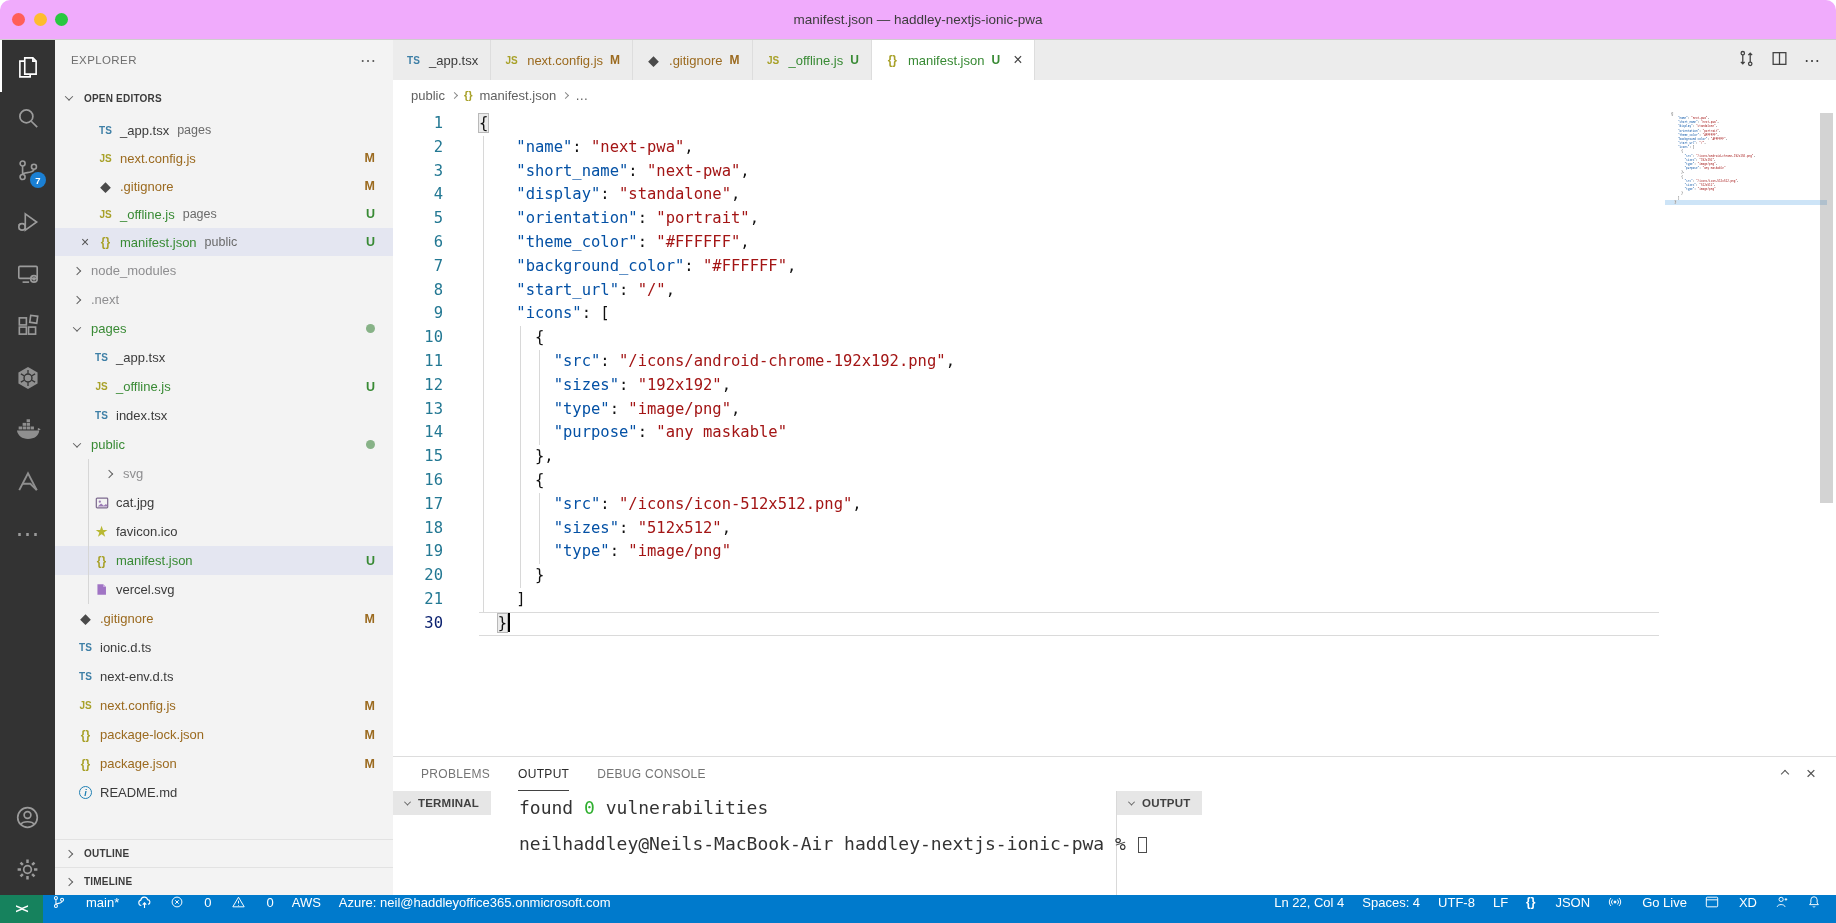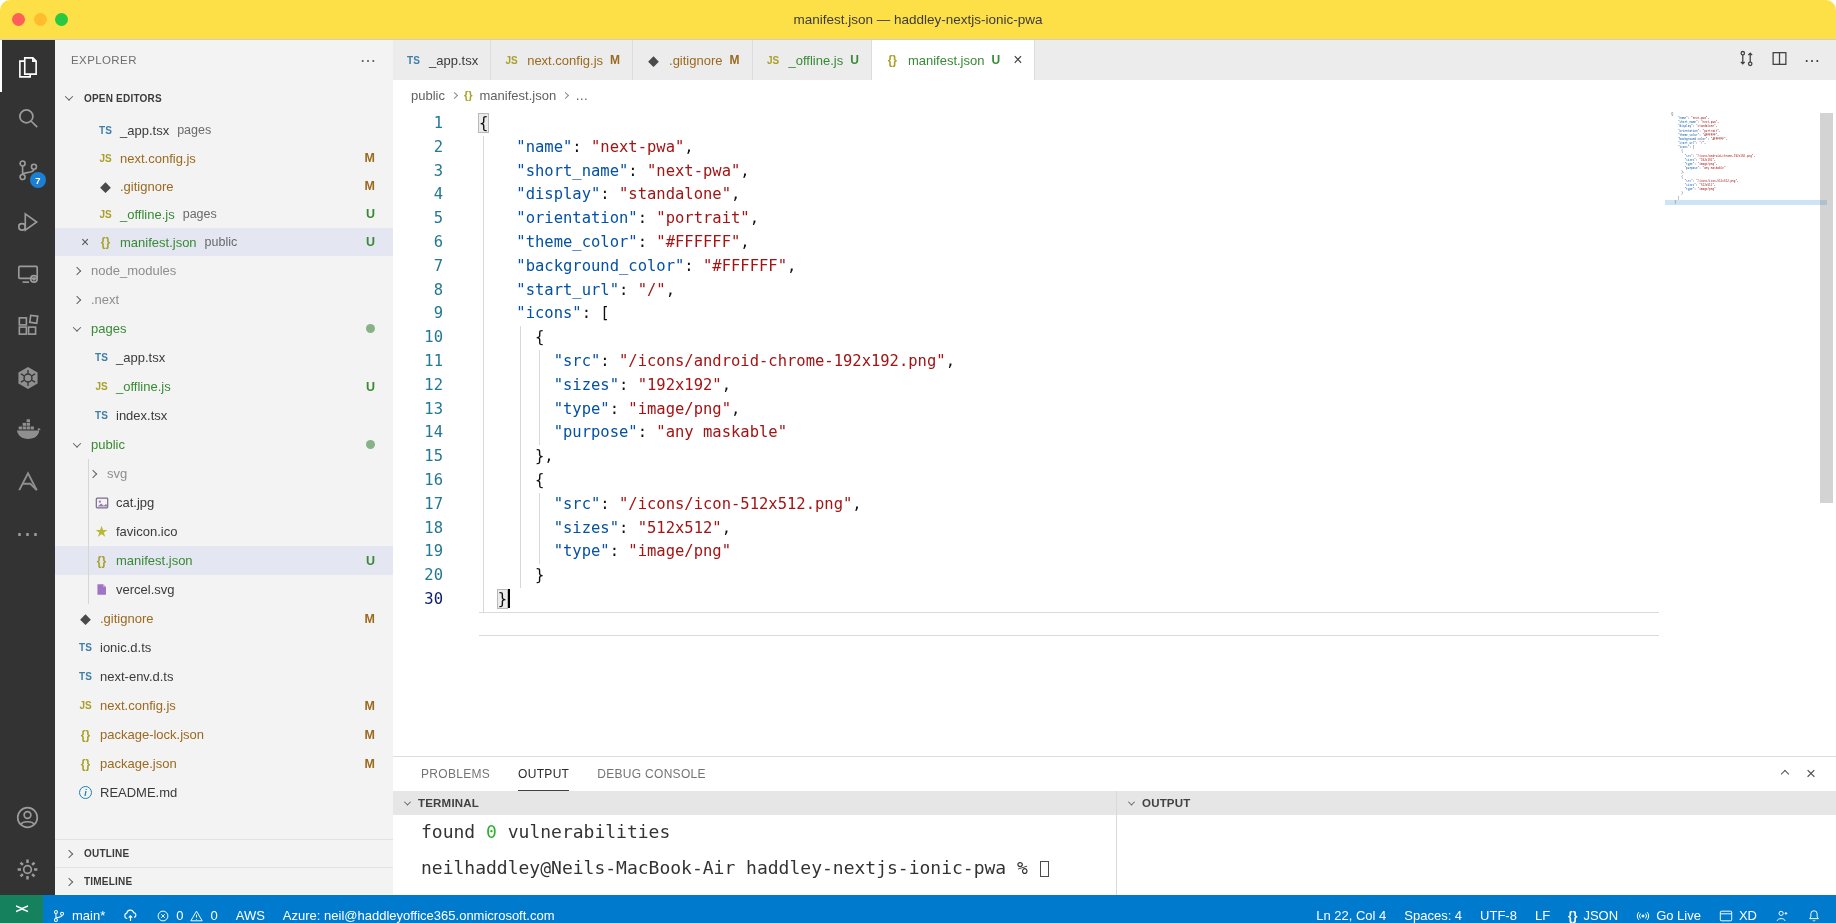--- a/index.html
+++ b/index.html
@@ -1,21 +1,21 @@
 <!DOCTYPE html>
 <html><head>
 <meta charset="utf-8">
 <style>
 *{margin:0;padding:0;box-sizing:border-box}
 html,body{width:1836px;height:923px;overflow:hidden;background:#fff;
   font-family:"Liberation Sans",sans-serif;-webkit-font-smoothing:antialiased}
 .window{width:1836px;height:923px;display:flex;flex-direction:column;border-radius:10px 10px 0 0;overflow:hidden}
 
 
-.titlebar{height:40px;flex:0 0 auto;background:#fde047;border-bottom:1px solid #cfcdce;position:relative;display:flex;align-items:center;justify-content:center}
+.titlebar{height:40px;flex:0 0 auto;background:#f0abfc;border-bottom:1px solid #cfcdce;position:relative;display:flex;align-items:center;justify-content:center}
 .tl{position:absolute;left:12px;top:13px;display:flex;gap:8.5px}
 .tl span{width:13px;height:13px;border-radius:50%;display:inline-block}
 .tl .r{background:#ff5f57}.tl .y{background:#febc2e}.tl .g{background:#28c840}
 .wtitle{font-size:13.5px;color:#3c3c3c}
 
 
 .main{flex:1 1 auto;display:flex;min-height:0}
 
 
 .activitybar{width:55px;background:#333333;display:flex;flex-direction:column;align-items:center;flex:0 0 auto}
@@ -95,35 +95,35 @@
 
 
 .panel{height:139px;flex:0 0 auto;border-top:1px solid #ddd;display:flex;flex-direction:column;background:#fff}
 .p-tabs{height:34px;flex:0 0 auto;display:flex;align-items:stretch;padding-left:14px}
 .p-tab{display:flex;align-items:center;margin:0 14px;font-size:12px;color:#747474;letter-spacing:.3px;border-bottom:1px solid transparent;cursor:pointer}
 .p-tab.active{color:#2b2b2b;border-bottom-color:#424242}
 .p-actions{margin-left:auto;display:flex;align-items:center;gap:18px;padding-right:20px;color:#555}
 .p-actions .cv{border-color:#555}
 .p-close{font-size:17px;color:#555}
 .p-body{flex:1;display:flex;min-height:0}
-.p-sec{display:flex;flex-direction:column;min-width:0}
+.p-sec{display:flex;flex-direction:row;min-width:0}
 .p-sec.term{width:724px;flex:0 0 auto;border-right:1px solid #d9d9d9}
 .p-sec.out{flex:1}
 .p-band{height:24px;flex:0 0 auto;background:#e6e6e6;display:flex;align-items:center;gap:8px;padding:0 12px;font-size:11.5px;font-weight:bold;color:#414141;letter-spacing:.2px}
 .p-band .cv{width:5px;height:5px}
 .p-content{flex:1;padding:8px 0 0 28px;font-family:"DejaVu Sans Mono","Liberation Mono",monospace;font-size:18px;color:#333}
 .t-line{height:18px;line-height:18px;white-space:pre}
 .t-line .grn{color:#2faf2f}
 .t-line.gap{height:18px}
 .tcursor{display:inline-block;width:9px;height:16px;border:1.5px solid #4c4c4c;vertical-align:-3px;margin-left:1px}
 
 
 .statusbar{height:28px;flex:0 0 auto;background:#007acc;display:flex;align-items:stretch;color:#fff;font-size:13px}
 .sb-remote{width:43px;background:#16825d;display:flex;align-items:center;justify-content:center;font-weight:bold;font-size:12px;letter-spacing:-1px;cursor:pointer}
-.sb-item{display:flex;align-items:flex-end;gap:6px;padding:0 9px;white-space:nowrap;cursor:pointer}
+.sb-item{display:flex;align-items:flex-start;gap:20px;padding:0 9px;white-space:nowrap;cursor:pointer}
 .sb-right{margin-left:auto;display:flex;align-items:stretch;padding-right:6px}
 .sb-item svg{display:block}
 .sb-braces{font-weight:bold;font-size:12px}
 </style>
 </head>
 <body>
 
 <div class="window">
 
   <div class="titlebar">
@@ -313,21 +313,21 @@
             <span class="fi fi-ts">TS</span>
             <span class="lbl c-default">index.tsx</span>
           </div>
           <div class="trow" style="padding-left: 14px;">
             <span class="tw">
               <span class="cv down"></span>
             </span>
             <span class="lbl c-untracked">public</span>
             <span class="dot"></span>
           </div>
-          <div class="trow" style="padding-left: 30px;">
+          <div class="trow" style="padding-left: 46px;">
             <span class="guide"></span>
             <span class="tw">
               <span class="cv right"></span>
             </span>
             <span class="lbl c-ignored">svg</span>
           </div>
           <div class="trow" style="padding-left: 30px;">
             <span class="guide"></span>
             <span class="fspace"></span>
             <span class="fi fi-image">
@@ -492,20 +492,21 @@
             <div class="crow"><span class="ln">11</span><span class="lc"><span class="tok-p">        </span><span class="tok-k">"src"</span><span class="tok-p">: </span><span class="tok-s">"/icons/android-chrome-192x192.png"</span><span class="tok-p">,</span></span></div>
             <div class="crow"><span class="ln">12</span><span class="lc"><span class="tok-p">        </span><span class="tok-k">"sizes"</span><span class="tok-p">: </span><span class="tok-s">"192x192"</span><span class="tok-p">,</span></span></div>
             <div class="crow"><span class="ln">13</span><span class="lc"><span class="tok-p">        </span><span class="tok-k">"type"</span><span class="tok-p">: </span><span class="tok-s">"image/png"</span><span class="tok-p">,</span></span></div>
             <div class="crow"><span class="ln">14</span><span class="lc"><span class="tok-p">        </span><span class="tok-k">"purpose"</span><span class="tok-p">: </span><span class="tok-s">"any maskable"</span></span></div>
             <div class="crow"><span class="ln">15</span><span class="lc"><span class="tok-p">      },</span></span></div>
             <div class="crow"><span class="ln">16</span><span class="lc"><span class="tok-p">      {</span></span></div>
             <div class="crow"><span class="ln">17</span><span class="lc"><span class="tok-p">        </span><span class="tok-k">"src"</span><span class="tok-p">: </span><span class="tok-s">"/icons/icon-512x512.png"</span><span class="tok-p">,</span></span></div>
             <div class="crow"><span class="ln">18</span><span class="lc"><span class="tok-p">        </span><span class="tok-k">"sizes"</span><span class="tok-p">: </span><span class="tok-s">"512x512"</span><span class="tok-p">,</span></span></div>
             <div class="crow"><span class="ln">19</span><span class="lc"><span class="tok-p">        </span><span class="tok-k">"type"</span><span class="tok-p">: </span><span class="tok-s">"image/png"</span></span></div>
             <div class="crow"><span class="ln">20</span><span class="lc"><span class="tok-p">      }</span></span></div>
+            <div class="crow"><span class="ln">21</span><span class="lc"><span class="tok-p">    ]</span></span></div>
             <div class="crow"><span class="ln cur">30</span><span class="lc"><span class="tok-p">  </span><span class="tok-p match">}</span><span class="caret"></span></span></div>
           </div>
         <div class="minimap">
           <div class="mini-sel"></div>
           <div class="mini" id="miniLines">
               <div class="crow"><span class="lc"><span class="tok-p match">{</span></span></div>
               <div class="crow"><span class="lc"><span class="tok-p">    </span><span class="tok-k">"name"</span><span class="tok-p">: </span><span class="tok-s">"next-pwa"</span><span class="tok-p">,</span></span></div>
               <div class="crow"><span class="lc"><span class="tok-p">    </span><span class="tok-k">"short_name"</span><span class="tok-p">: </span><span class="tok-s">"next-pwa"</span><span class="tok-p">,</span></span></div>
               <div class="crow"><span class="lc"><span class="tok-p">    </span><span class="tok-k">"display"</span><span class="tok-p">: </span><span class="tok-s">"standalone"</span><span class="tok-p">,</span></span></div>
               <div class="crow"><span class="lc"><span class="tok-p">    </span><span class="tok-k">"orientation"</span><span class="tok-p">: </span><span class="tok-s">"portrait"</span><span class="tok-p">,</span></span></div>

